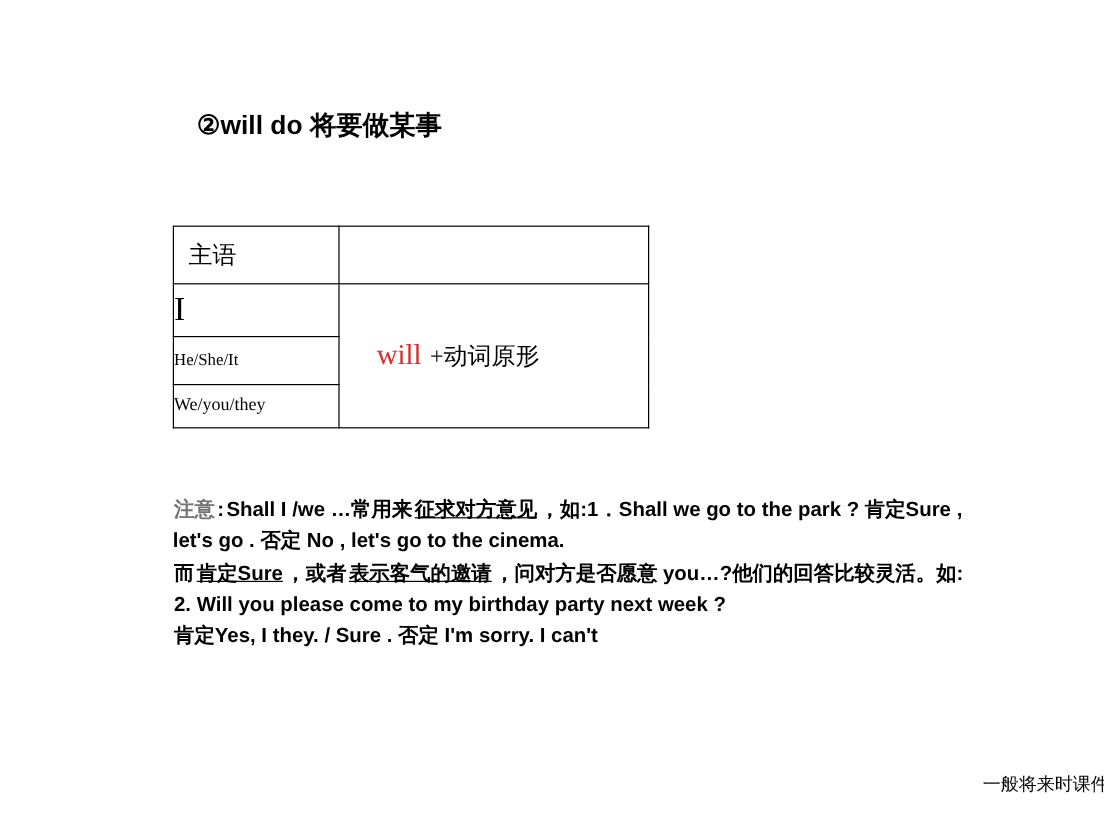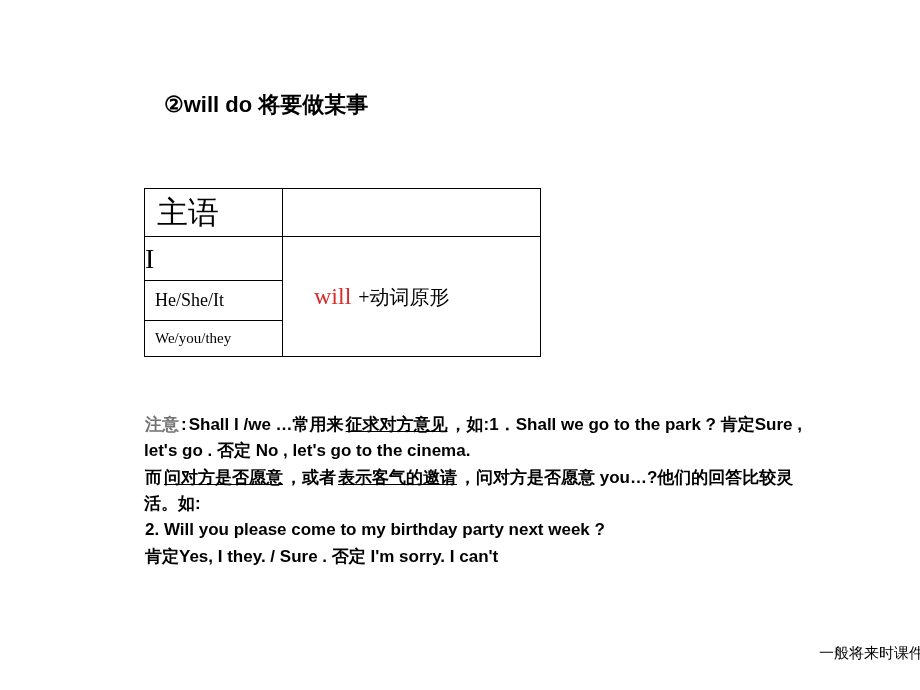--- a/index.html
+++ b/index.html
@@ -32,44 +32,42 @@
   }
   .grammar-table td {
     border: 1px solid #000;
     vertical-align: middle;
     text-align: left;
     font-family: "SimSun", "宋体", serif;
   }
   .cell-subj-header {
     width: 138px;
     height: 48px;
-    font-size: 31px;
+    font-size: 20px;
     padding-left: 12px;
   }
   .cell-right-header {
     width: 258px;
     height: 48px;
   }
   .cell-i {
     height: 44px;
     font-size: 28px;
     font-family: "Times New Roman", serif;
     text-align: center;
   }
   .cell-hesheit {
     height: 40px;
-    font-size: 18px;
+    font-size: 14px;
     font-family: "Times New Roman", serif;
-    padding-left: 10px;
   }
   .cell-weyouthey {
     height: 36px;
     font-size: 15px;
     font-family: "Times New Roman", serif;
-    padding-left: 10px;
   }
   .cell-will {
     padding-left: 30px;
     font-size: 22px;
   }
   .will-word {
     color: #d92b2b;
     font-family: "Times New Roman", serif;
     font-size: 24px;
   }
@@ -125,20 +123,20 @@
       <td class="cell-hesheit">He/She/It</td>
     </tr>
     <tr>
       <td class="cell-weyouthey">We/you/they</td>
     </tr>
   </tbody>
     </table>
 
   <div class="note-block">
     <span class="note-label">注意</span><span>:</span><span>Shall I /we …常用来</span><span class="u">征求对方意见</span><span>，如:1．Shall we go to the park ?  肯定Sure , let's go .   否定 No , let's go to the cinema.</span><br>
-    <span>而</span><span class="u">问对方是否愿意</span><span>，或者</span><span class="u">表示客气的邀请</span><span>，问对方是否愿意 you…?他们的回答比较灵活。如:</span><br>
+    <span>而</span><span class="u">肯定Sure</span><span>，或者</span><span class="u">表示客气的邀请</span><span>，问对方是否愿意 you…?他们的回答比较灵活。如:</span><br>
     <span>2.  Will you please come to my birthday party next week ?</span><br>
     <span>  肯定Yes, I they. / Sure .   否定 I'm sorry. I can't</span>
   </div>
 
   <div class="footer">一般将来时课件</div>
 
 </div>
 
 </body></html>

